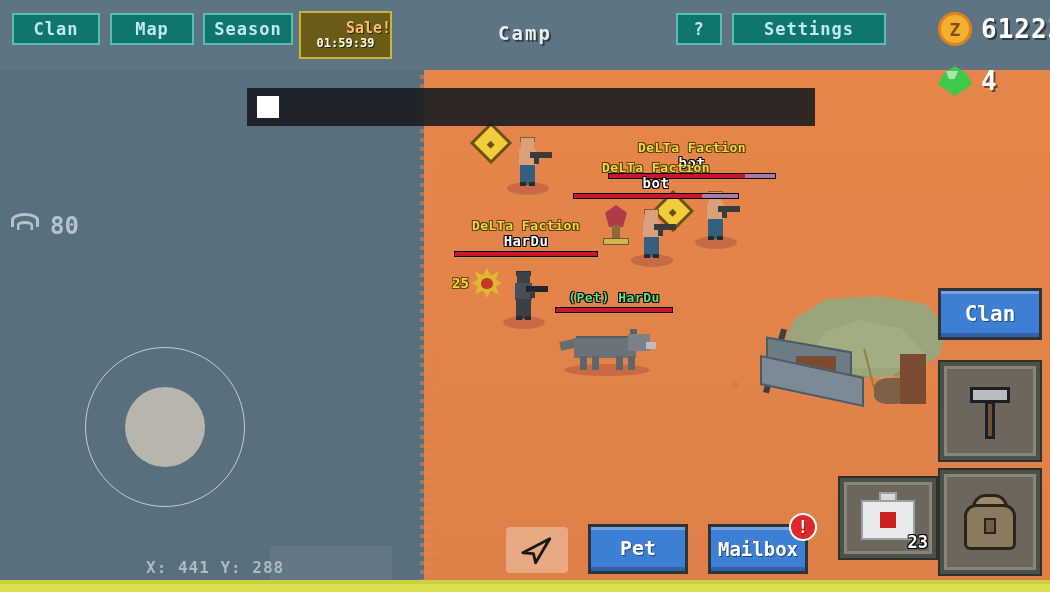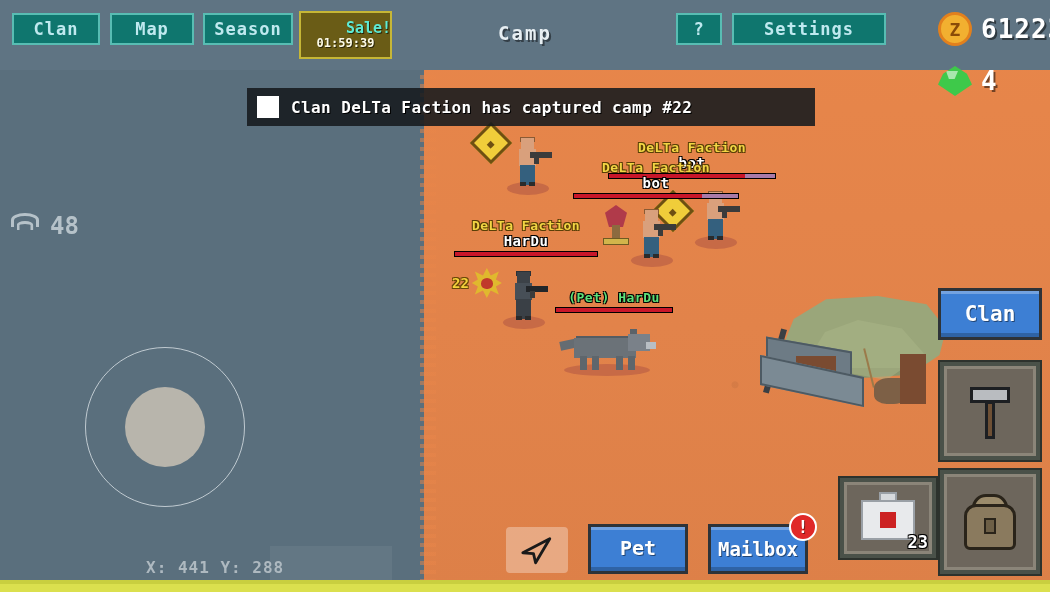--- a/index.html
+++ b/index.html
@@ -144,21 +144,21 @@
   #btn-season{ left:203px; width:90px; }
   #btn-help{ left:676px; width:46px; }
   #btn-settings{ left:732px; width:154px; }
 
   #btn-sale{
     position:absolute; left:299px; top:11px; width:93px; height:48px;
     background:#6a5c16; border:2px solid #c6b636;
     display:flex; flex-direction:column; align-items:center; justify-content:center;
     cursor:pointer; user-select:none; line-height:1.05;
   }
-  #btn-sale .s1{ color:#5eead4; font-size:15px; font-weight:bold;
+  #btn-sale .s1{ color:#fdba74; font-size:15px; font-weight:bold;
     text-shadow:1px 1px 0 #2b2608;margin-left:46px; }
   #btn-sale .s2{ color:#fdfbe8; font-size:12px; font-weight:bold;
     text-shadow:1px 1px 0 #2b2608; }
 
   #camp-title{
     position:absolute; left:0; top:22px; width:1050px; text-align:center;
     color:#e7eef2; font-size:19px; font-weight:bold; letter-spacing:2px;
     text-shadow:2px 2px 0 rgba(0,0,0,.45);
   }
 
@@ -337,21 +337,21 @@
       <span class="inner">◆</span>
     </div>
 
     <div class="totem">
       <div class="t-top"></div>
       <div class="t-mid"></div>
       <div class="t-base"></div>
     </div>
 
     <div class="rank-badge">
-      <span class="num">22</span>
+      <span class="num">25</span>
       <span class="rank-star">
           <span class="dot"></span>
         </span>
     </div>
 
     <div class="unit" style="left:528px; top:138px;">
       <div class="shadow"></div>
       <div class="body">
         <div class="hair"></div>
         <div class="head"></div>
@@ -465,30 +465,29 @@
     </div>
     <div class="cur" id="cur-gem">
       <span class="gem"></span>
       <span class="val">4</span>
     </div>
   </div>
 
 
   <div id="notif">
     <span class="swatch"></span>
-    <span class="txt">Clan DeLTa  Faction  has captured camp #22</span>
   </div>
 
   <div id="ping">
     <span class="wifi">
       <span class="arc a1"></span>
       <span class="arc a2"></span>
       <span class="a3"></span>
     </span>
-    <span class="num">48</span>
+    <span class="num">80</span>
   </div>
 
   <div id="joystick">
     <div class="ring"></div>
     <div class="knob"></div>
   </div>
 
   <div id="coords-bg"></div>
   <div id="coords">X: 441 Y: 288</div>
 

